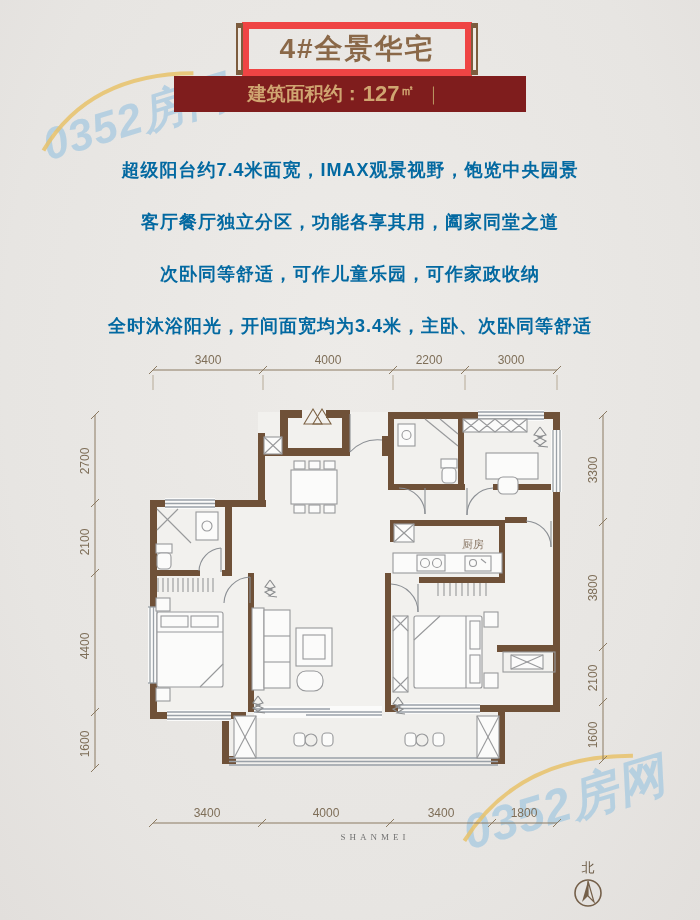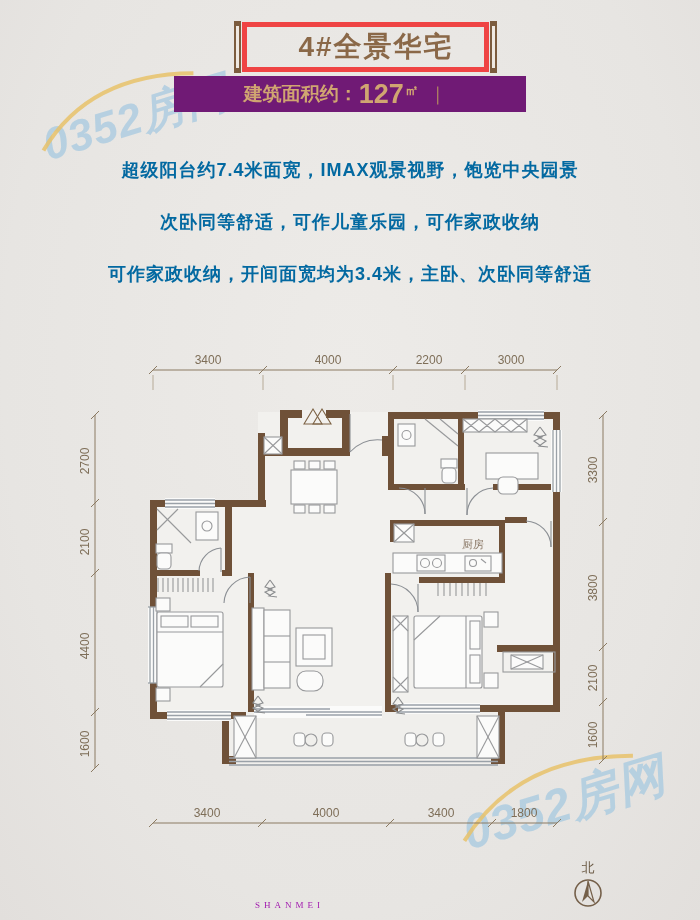--- a/index.html
+++ b/index.html
@@ -2,47 +2,47 @@
 <html><head>
 <meta charset="utf-8">
 <style>
   html,body{margin:0;padding:0;}
   body{width:700px;height:920px;position:relative;overflow:hidden;
        background:#e9e7e4;font-family:"Liberation Sans",sans-serif;}
   .paper{position:absolute;inset:0;background:
     radial-gradient(ellipse at 50% 40%, #edebe8 0%, #e7e5e2 70%, #e2dfdc 100%);}
   
   .scroll-banner{position:absolute;top:22px;left:242px;width:216px;height:40px;
-    border:5px solid #ef4444;display:flex;align-items:center;justify-content:center;z-index:3;padding-left:21px;}
+    border:7px solid #ef4444;display:flex;align-items:center;justify-content:center;z-index:3;}
   .scroll-rod{position:absolute;top:-3px;width:7px;height:46px;background:#efe9e2;
     border:2px solid #7c5c3e;box-sizing:border-box;}
   .scroll-rod:before,.scroll-rod:after{content:"";position:absolute;left:-2px;width:7px;height:4px;background:#7c5c3e;}
   .scroll-rod:before{top:-5px}.scroll-rod:after{bottom:-5px}
   .rod-l{left:-13px}.rod-r{right:-13px}
   .scroll-title{font-size:28px;font-weight:bold;color:#8a6848;letter-spacing:2px;}
   
   .area-banner{position:absolute;top:76px;left:174px;width:352px;height:36px;
-    background:#701a75;color:#d0a571;display:flex;align-items:center;justify-content:center;
+    background:#7f1d1d;color:#d0a571;display:flex;align-items:center;justify-content:center;
     z-index:3;white-space:nowrap;}
   .area-banner .lbl{font-size:19px;font-weight:bold;}
-  .area-banner .num{font-size:27px;font-weight:bold;margin:16px 1px;}
+  .area-banner .num{font-size:22px;font-weight:bold;margin:16px 1px;}
   .area-banner .unit{font-size:14px;font-weight:bold;align-self:flex-start;margin-top:6px;}
   .area-banner .div{font-size:18px;margin:0 10px;color:#b8925f;}
   
   .desc{position:absolute;top:136px;left:50px;width:600px;text-align:center;z-index:2;}
   .desc p{margin:16px;font-size:18px;line-height:36px;font-weight:bold;color:#0369a1;letter-spacing:1px;}
   
   .wm{position:absolute;transform:rotate(-17deg);color:rgba(170,202,224,0.8);
       font-style:italic;font-weight:bold;z-index:1;line-height:1;}
   .wm svg{position:absolute;left:-6px;top:-26px;overflow:visible;}
   .wm1{top:96px;left:40px;font-size:44px;letter-spacing:1px;}
   .wm2{top:780px;left:460px;font-size:48px;letter-spacing:1px;}
   
-  .logo{position:absolute;top:900px;left:255px;width:240px;text-align:left;z-index:2;
-        font-family:"Liberation Serif",serif;color:#a21caf;}
+  .logo{position:absolute;top:832px;left:255px;width:240px;text-align:center;z-index:2;
+        font-family:"Liberation Serif",serif;color:#737373;}
   .logo .top{font-size:9px;letter-spacing:4px;margin-bottom:3px;}
   .logo .main{font-size:14px;letter-spacing:4px;}
   svg.plan{position:absolute;left:0;top:0;z-index:2;}
   text.dim{font-size:12px;fill:#7e6e58;font-family:"Liberation Sans",sans-serif;}
   text.room{font-size:11px;fill:#8a7866;font-family:"Liberation Sans",sans-serif;}
 </style>
 </head>
 <body>
 
 <div class="paper"></div>
@@ -69,22 +69,23 @@
 
 <div class="area-banner">
   <span class="lbl">建筑面积约：</span>
   <span class="num">127</span>
   <span class="unit">㎡</span>
   <span class="div">｜</span>
 </div>
 
 <div class="desc">
   <p>超级阳台约7.4米面宽，IMAX观景视野，饱览中央园景</p>
+  <p>客厅餐厅独立分区，功能各享其用，阖家同堂之道</p>
   <p>次卧同等舒适，可作儿童乐园，可作家政收纳</p>
-  <p>可作家政收纳，开间面宽均为3.4米，主卧、次卧同等舒适</p>
+  <p>全时沐浴阳光，开间面宽均为3.4米，主卧、次卧同等舒适</p>
 </div>
 
 <svg class="plan" width="700" height="920" viewBox="0 0 700 920">
 
   <g>
     <rect x="150" y="500" width="116" height="212" fill="#f2f1ee"></rect>
     <rect x="258" y="412" width="300" height="300" fill="#f2f1ee"></rect>
     <rect x="222" y="712" width="283" height="52" fill="#f0efec"></rect>
     <rect x="280" y="410" width="70" height="46" fill="#f2f1ee"></rect>
   </g>

